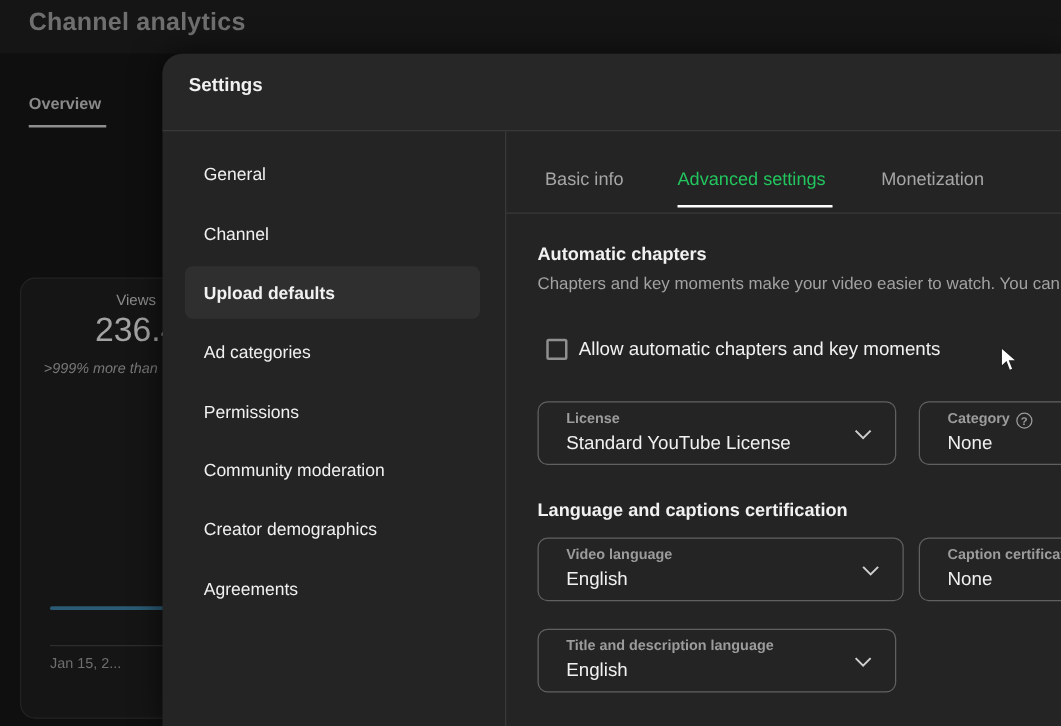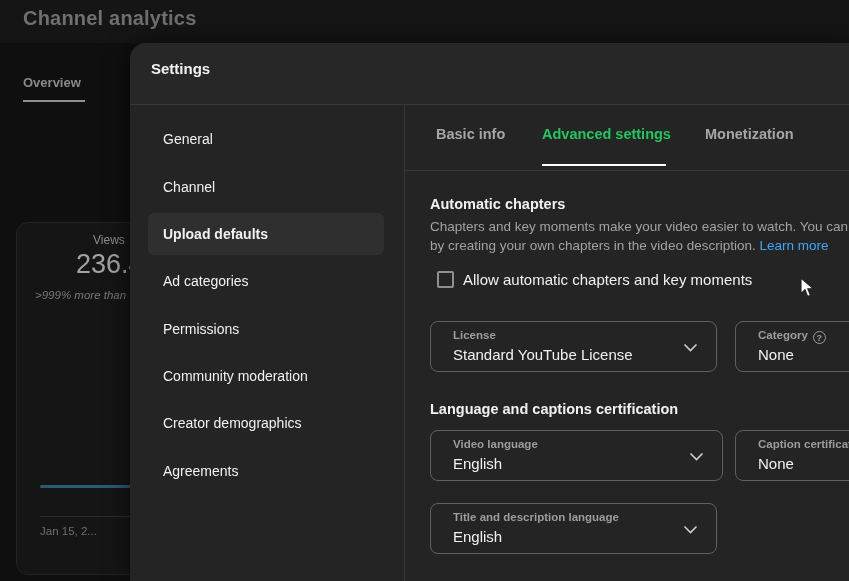--- a/index.html
+++ b/index.html
@@ -36,21 +36,21 @@
   }
   #modal-header { left:0; top:0; width:719px; height:61px; background:#272727; border-radius:16px 0 0 0; }
   #modal-title { left:21px; top:17px; font-size:15px; font-weight:bold; color:#f1f1f1; }
   #modal-header-divider { left:0; top:61px; width:719px; height:1px; background:#383838; }
   #sidebar-divider { left:274px; top:62px; width:1px; height:476px; background:#383838; }
 
   .nav-item { left:33px; height:28px; line-height:28px; font-size:14px; color:#f1f1f1; cursor:pointer; white-space:nowrap; }
   #nav-highlight { left:18px; top:170px; width:236px; height:42px; background:#2f2f2f; border-radius:6px; }
   .nav-selected { font-weight:bold; }
 
-  .dlg-tab { top:83px; font-size:14.5px; font-weight:bold; color:#a6a6a6; cursor:pointer; white-space:nowrap; }
+  .dlg-tab { top:93px; font-size:14.5px; font-weight:normal; color:#a6a6a6; cursor:pointer; white-space:nowrap; }
   .dlg-tab.active { color:#22c55e; }
   #tab-active-underline { left:412px; top:121px; width:124px; height:2px; background:#ffffff; }
   #tabs-divider { left:274px; top:127px; width:445px; height:1px; background:#383838; }
 
   .section-heading { font-size:14.5px; font-weight:bold; color:#f1f1f1; white-space:nowrap; }
   .desc-line { left:300px; width:419px; font-size:13.5px; color:#a2a2a2; white-space:nowrap; overflow:hidden; }
   .link { color:#3ea6ff; cursor:pointer; }
 
   #chapters-checkbox { left:307px; top:228px; width:17px; height:17px; border:2px solid #8f8f8f; border-radius:2px; cursor:pointer; background:transparent; }
   #chapters-checkbox-label { left:333px; top:228px; font-size:15px; color:#f1f1f1; white-space:nowrap; }
@@ -106,23 +106,20 @@
     <div class="abs nav-item" style="top:414px">Agreements</div>
 
     <div class="abs dlg-tab" style="left:306px">Basic info</div>
     <div class="abs dlg-tab active" style="left:412px">Advanced settings</div>
     <div class="abs dlg-tab" style="left:575px">Monetization</div>
     <div class="abs" id="tab-active-underline"></div>
     <div class="abs" id="tabs-divider"></div>
 
     <div class="abs section-heading" style="left:300px; top:153px">Automatic chapters</div>
     <div class="abs desc-line" style="top:176px">Chapters and key moments make your video easier to watch. You can ove</div>
-    <div class="abs desc-line" style="top:195px">
-      <span>by creating your own chapters in the video description. </span><span class="link">Learn more</span>
-    </div>
     <div class="abs" id="chapters-checkbox" role="checkbox" aria-checked="false"></div>
     <div class="abs field" style="left:300px; top:278px; width:287px">
       <span class="field-label">License</span>
       <span class="field-value">Standard YouTube License</span>
       <svg class="field-chevron" width="15" height="9" viewBox="0 0 15 9">
           <path d="M1.5 1.5l6 6 6-6" stroke="#cfcfcf" stroke-width="1.6" fill="none"></path>
         </svg>
     </div>
 
     <div class="abs" id="chapters-checkbox-label">Allow automatic chapters and key moments</div>

